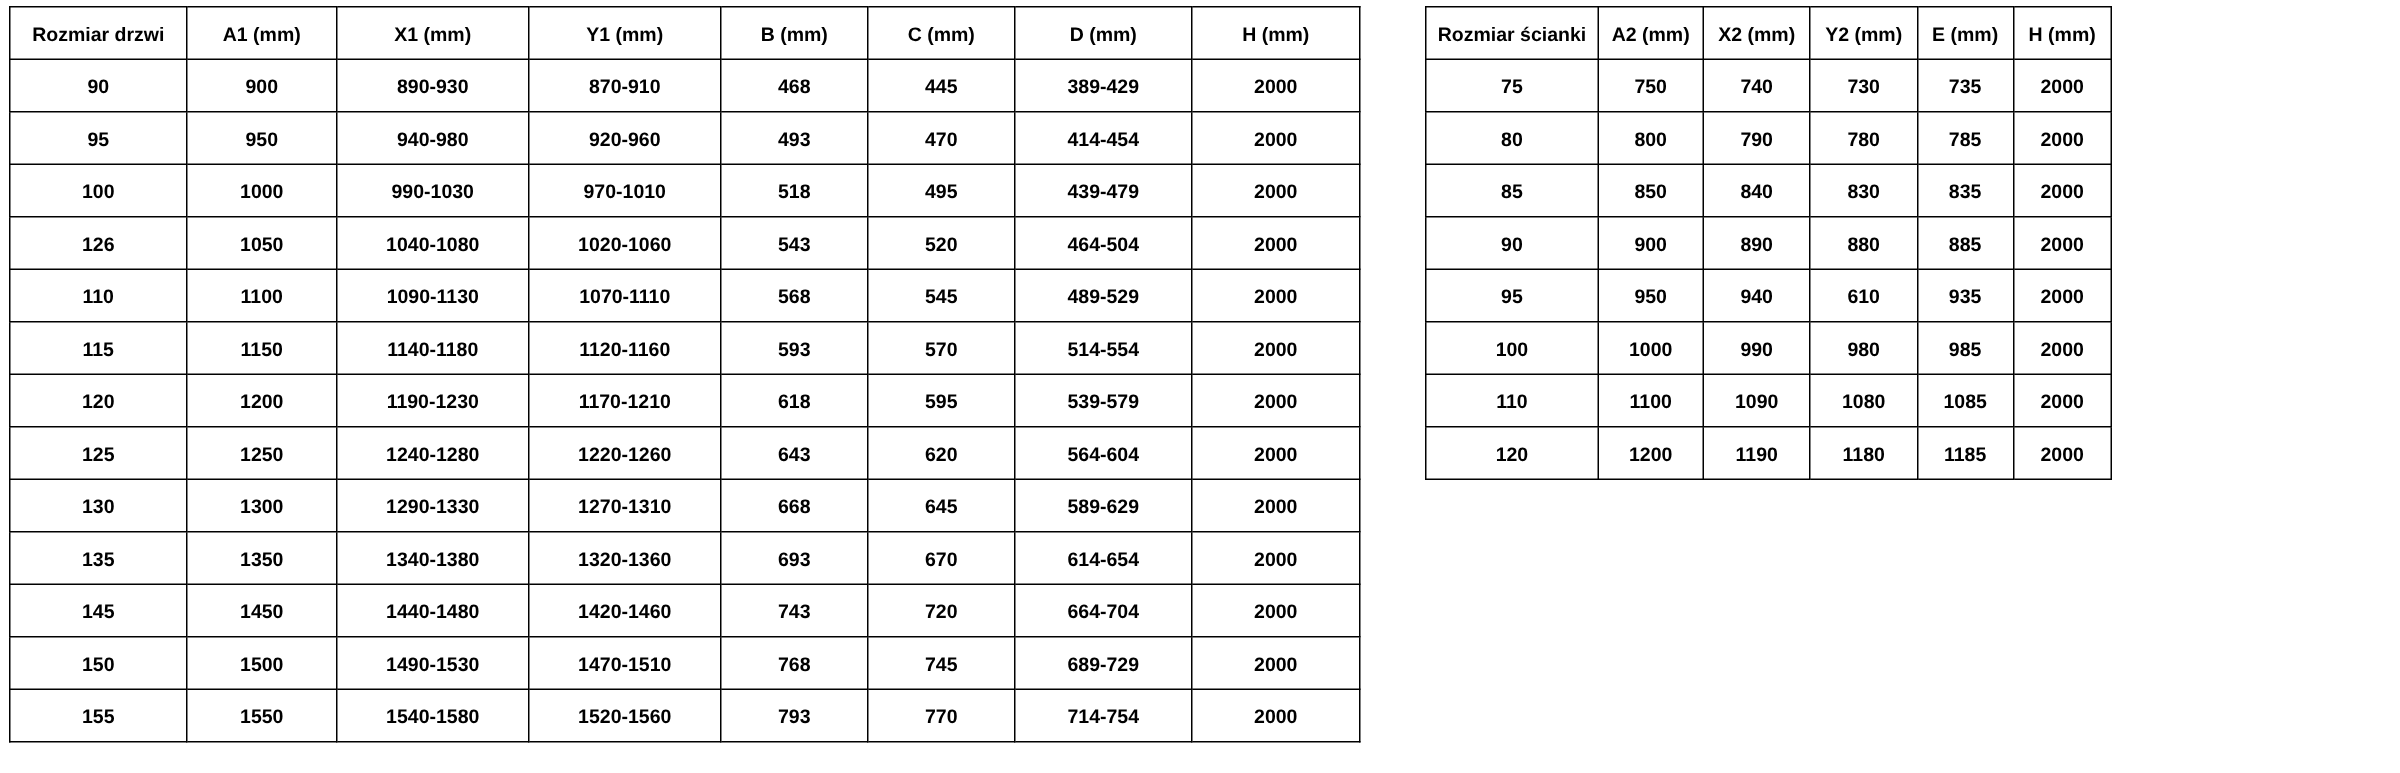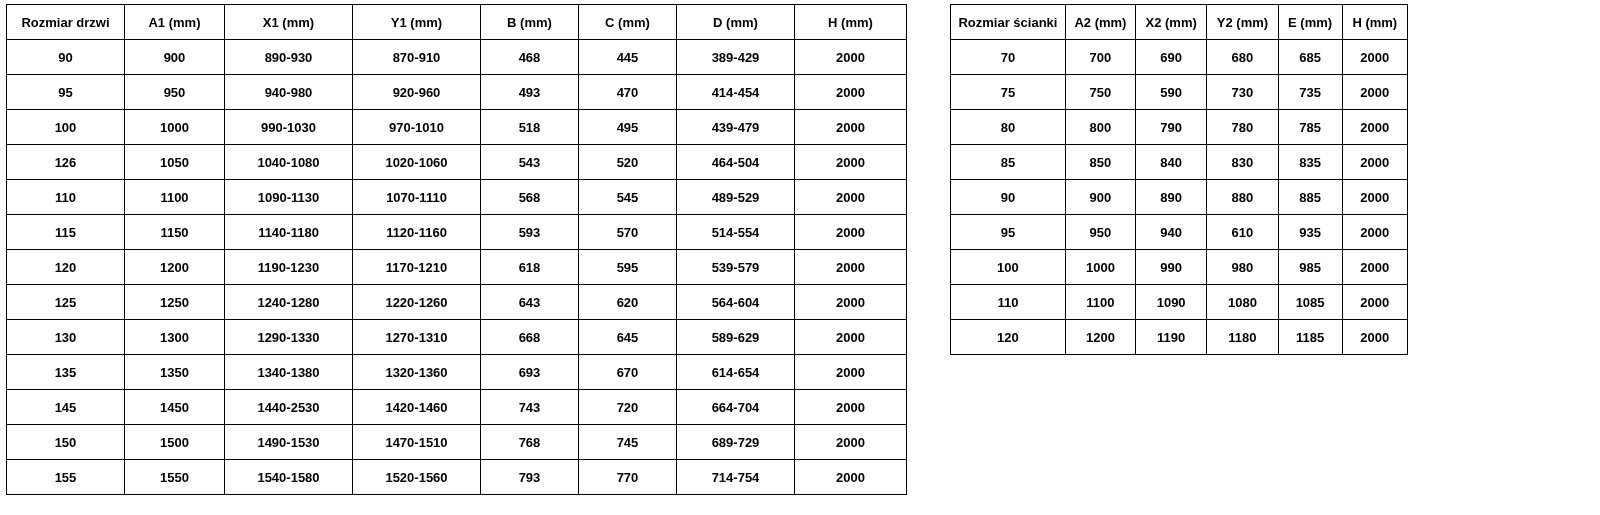--- a/index.html
+++ b/index.html
@@ -192,21 +192,21 @@
           <td>1340-1380</td>
           <td>1320-1360</td>
           <td>693</td>
           <td>670</td>
           <td>614-654</td>
           <td>2000</td>
         </tr>
         <tr>
           <td>145</td>
           <td>1450</td>
-          <td>1440-2530</td>
+          <td>1440-1480</td>
           <td>1420-1460</td>
           <td>743</td>
           <td>720</td>
           <td>664-704</td>
           <td>2000</td>
         </tr>
         <tr>
           <td>150</td>
           <td>1500</td>
           <td>1490-1530</td>
@@ -246,31 +246,23 @@
           <th>Rozmiar ścianki</th>
           <th>A2 (mm)</th>
           <th>X2 (mm)</th>
           <th>Y2 (mm)</th>
           <th>E (mm)</th>
           <th>H (mm)</th>
         </tr>
       </thead>
       <tbody>
         <tr>
-          <td>70</td>
-          <td>700</td>
-          <td>690</td>
-          <td>680</td>
-          <td>685</td>
-          <td>2000</td>
-        </tr>
-        <tr>
           <td>75</td>
           <td>750</td>
-          <td>590</td>
+          <td>740</td>
           <td>730</td>
           <td>735</td>
           <td>2000</td>
         </tr>
         <tr>
           <td>80</td>
           <td>800</td>
           <td>790</td>
           <td>780</td>
           <td>785</td>

